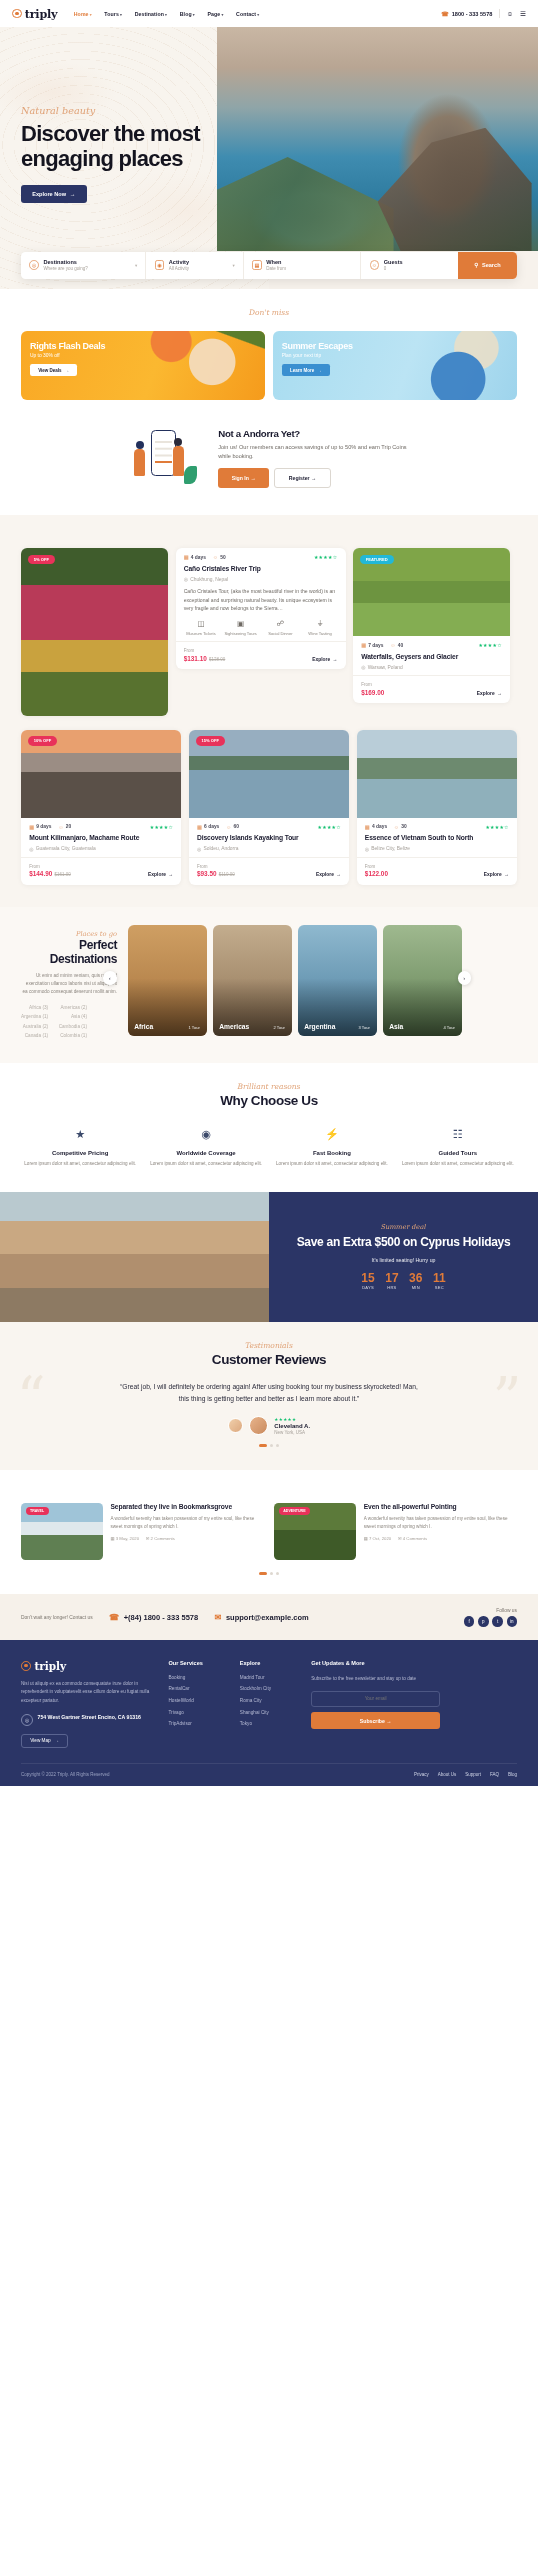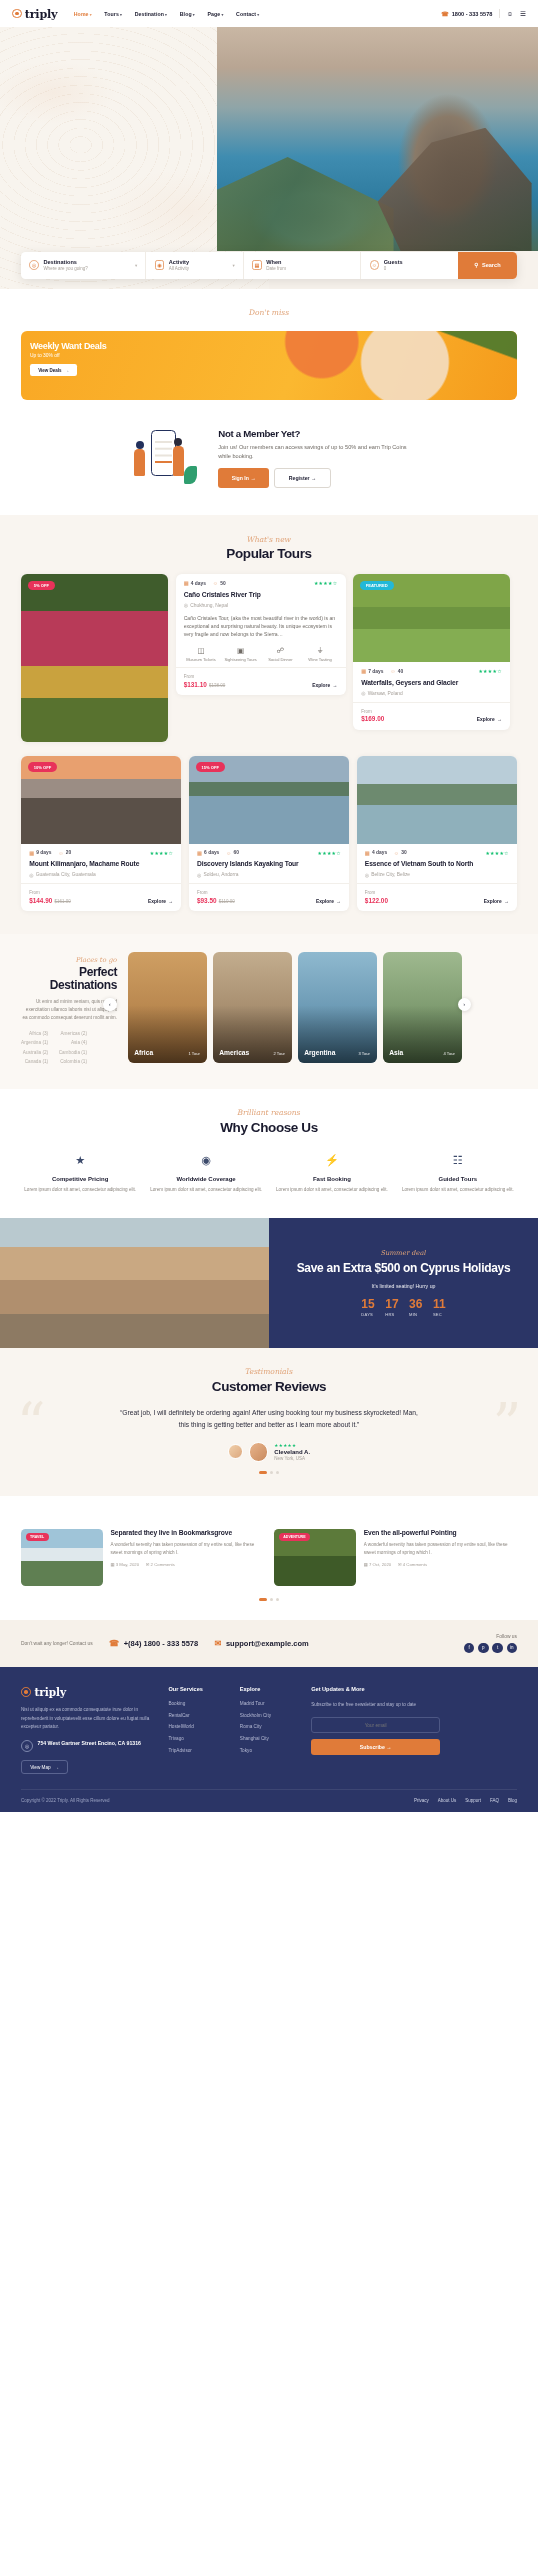--- a/index.html
+++ b/index.html
@@ -165,21 +165,21 @@
   .why-p { font-size:4.6px; color:#8c867f; line-height:1.7; margin-top:3.7px; padding:0 3px; }
 
   
   .promo { display:flex; height:130px; }
   .promo-img { width:50%; background:linear-gradient(to bottom,#b9c9cf 0 22%, #c9a882 22% 48%, #b08f6e 48% 74%, #8d7a63 74% 100%); }
   .promo-box { width:50%; background:#2b3566; color:#fff; display:flex; flex-direction:column; align-items:center; justify-content:center; padding:13.5px; }
   .promo-k { font-size:6.7px; color:#e0a378; font-family:"DejaVu Serif",serif; font-style:italic; }
   .promo-t { font-size:12px; font-weight:bold; text-align:center; line-height:1.25; margin-top:3.7px; letter-spacing:-0.3px; }
   .promo-s { font-size:5.2px; margin-top:7.5px; opacity:.92; }
   .countdown { display:flex; gap:10.5px; margin-top:7.5px; }
-  .cd { }
+  .cd { text-align:center; }
   .cd-n { font-size:12px; font-weight:bold; color:#e07b39; }
   .cd-l { font-size:4.1px; opacity:.78; margin-top:0.7px; letter-spacing:0.2px; }
 
   
   .rev-sec { background:#f9f5f0; padding:19.4px 21px 22.4px; text-align:center; position:relative; overflow:hidden; }
   .quote-l, .quote-r { position:absolute; font-size:57px; color:#efe7dc; font-family:"DejaVu Serif",serif; line-height:1; }
   .quote-l { left:16.4px; top:48px; } .quote-r { right:16.4px; top:48px; }
   .rev-q { font-size:6.7px; line-height:1.85; max-width:299px; margin:13.5px auto 0; color:#2a2a3a; position:relative; z-index:2; }
   .rev-who { display:flex; align-items:center; justify-content:center; gap:6px; margin-top:10.5px; position:relative; z-index:2; }
   .rev-av { width:19.4px; height:19.4px; border-radius:50%; background:linear-gradient(135deg,#e8b48c,#c98a5e); border:1.5px solid #fff; }
@@ -261,20 +261,28 @@
     </div>
     <span class="divider-v"></span>
     <span class="hd-ic">☺</span>
     <span class="hd-ic">☰</span>
   </div>
 </div>
 
 <div class="hero">
   <div class="hero-bg-left"></div>
   <div class="hero-img"></div>
+  <div class="hero-content">
+    <div class="hero-kicker script">Natural beauty</div>
+    <div class="hero-title">Discover the most engaging places</div>
+    <button class="btn-primary">
+      <span>Explore Now</span>
+      <span>→</span>
+    </button>
+  </div>
 
   <div class="search-bar">
     <div class="sf">
       <span class="sf-ic round">◎</span>
       <div class="sf-txt">
         <div class="sf-lab">Destinations</div>
         <div class="sf-val">Where are you going?</div>
       </div>
       <span class="sf-caret">▾</span>
     </div>
@@ -308,53 +316,60 @@
 </div>
 
 <div class="offers-sec">
   <div class="sec-head">
     <div class="sec-kicker script">Don't miss</div>
   </div>
   <div class="offers">
     <div class="offer o1">
       <div class="offer-art"></div>
       <div class="offer-body">
-        <div class="offer-t">Weekly Want Deals</div>
+        <div class="offer-t">Rights Flash Deals</div>
         <div class="offer-s">Up to 30% off</div>
         <button class="offer-btn">
           <span>View Deals</span>
+          <span>→</span>
+        </button>
+      </div>
+    </div>
+    <div class="offer o2">
+      <div class="offer-art"></div>
+      <div class="offer-body">
+        <div class="offer-t">Summer Escapes</div>
+        <div class="offer-s">Plan your next trip</div>
+        <button class="offer-btn">
+          <span>Learn More</span>
           <span>→</span>
         </button>
       </div>
     </div>
   </div>
 </div>
 
 <div class="member-sec">
   <div class="member-art">
     <div class="m-phone"></div>
     <div class="m-p1"></div>
     <div class="m-p2"></div>
     <div class="m-leaf"></div>
   </div>
   <div class="member-txt">
-    <div class="member-t">Not a Member Yet?</div>
+    <div class="member-t">Not a Andorra Yet?</div>
     <div class="member-p">Join us! Our members can access savings of up to 50% and earn Trip Coins while booking.</div>
     <div class="member-btns">
       <button class="btn-orange"><span>Sign In</span> →</button>
       <button class="btn-ghost"><span>Register</span> →</button>
     </div>
   </div>
 </div>
 
 <div class="tours-sec">
-  <div class="sec-head">
-    <div class="sec-kicker script">What's new</div>
-    <div class="sec-title">Popular Tours</div>
-  </div>
 
   <div class="tours-row">
 
     <div class="t-card" style="width:147px">
       <div class="t-img img-canyon" style="height:168px">
         <span class="badge">5% OFF</span>
       </div>
     </div>
 
     <div class="t-card" style="width:170px">

